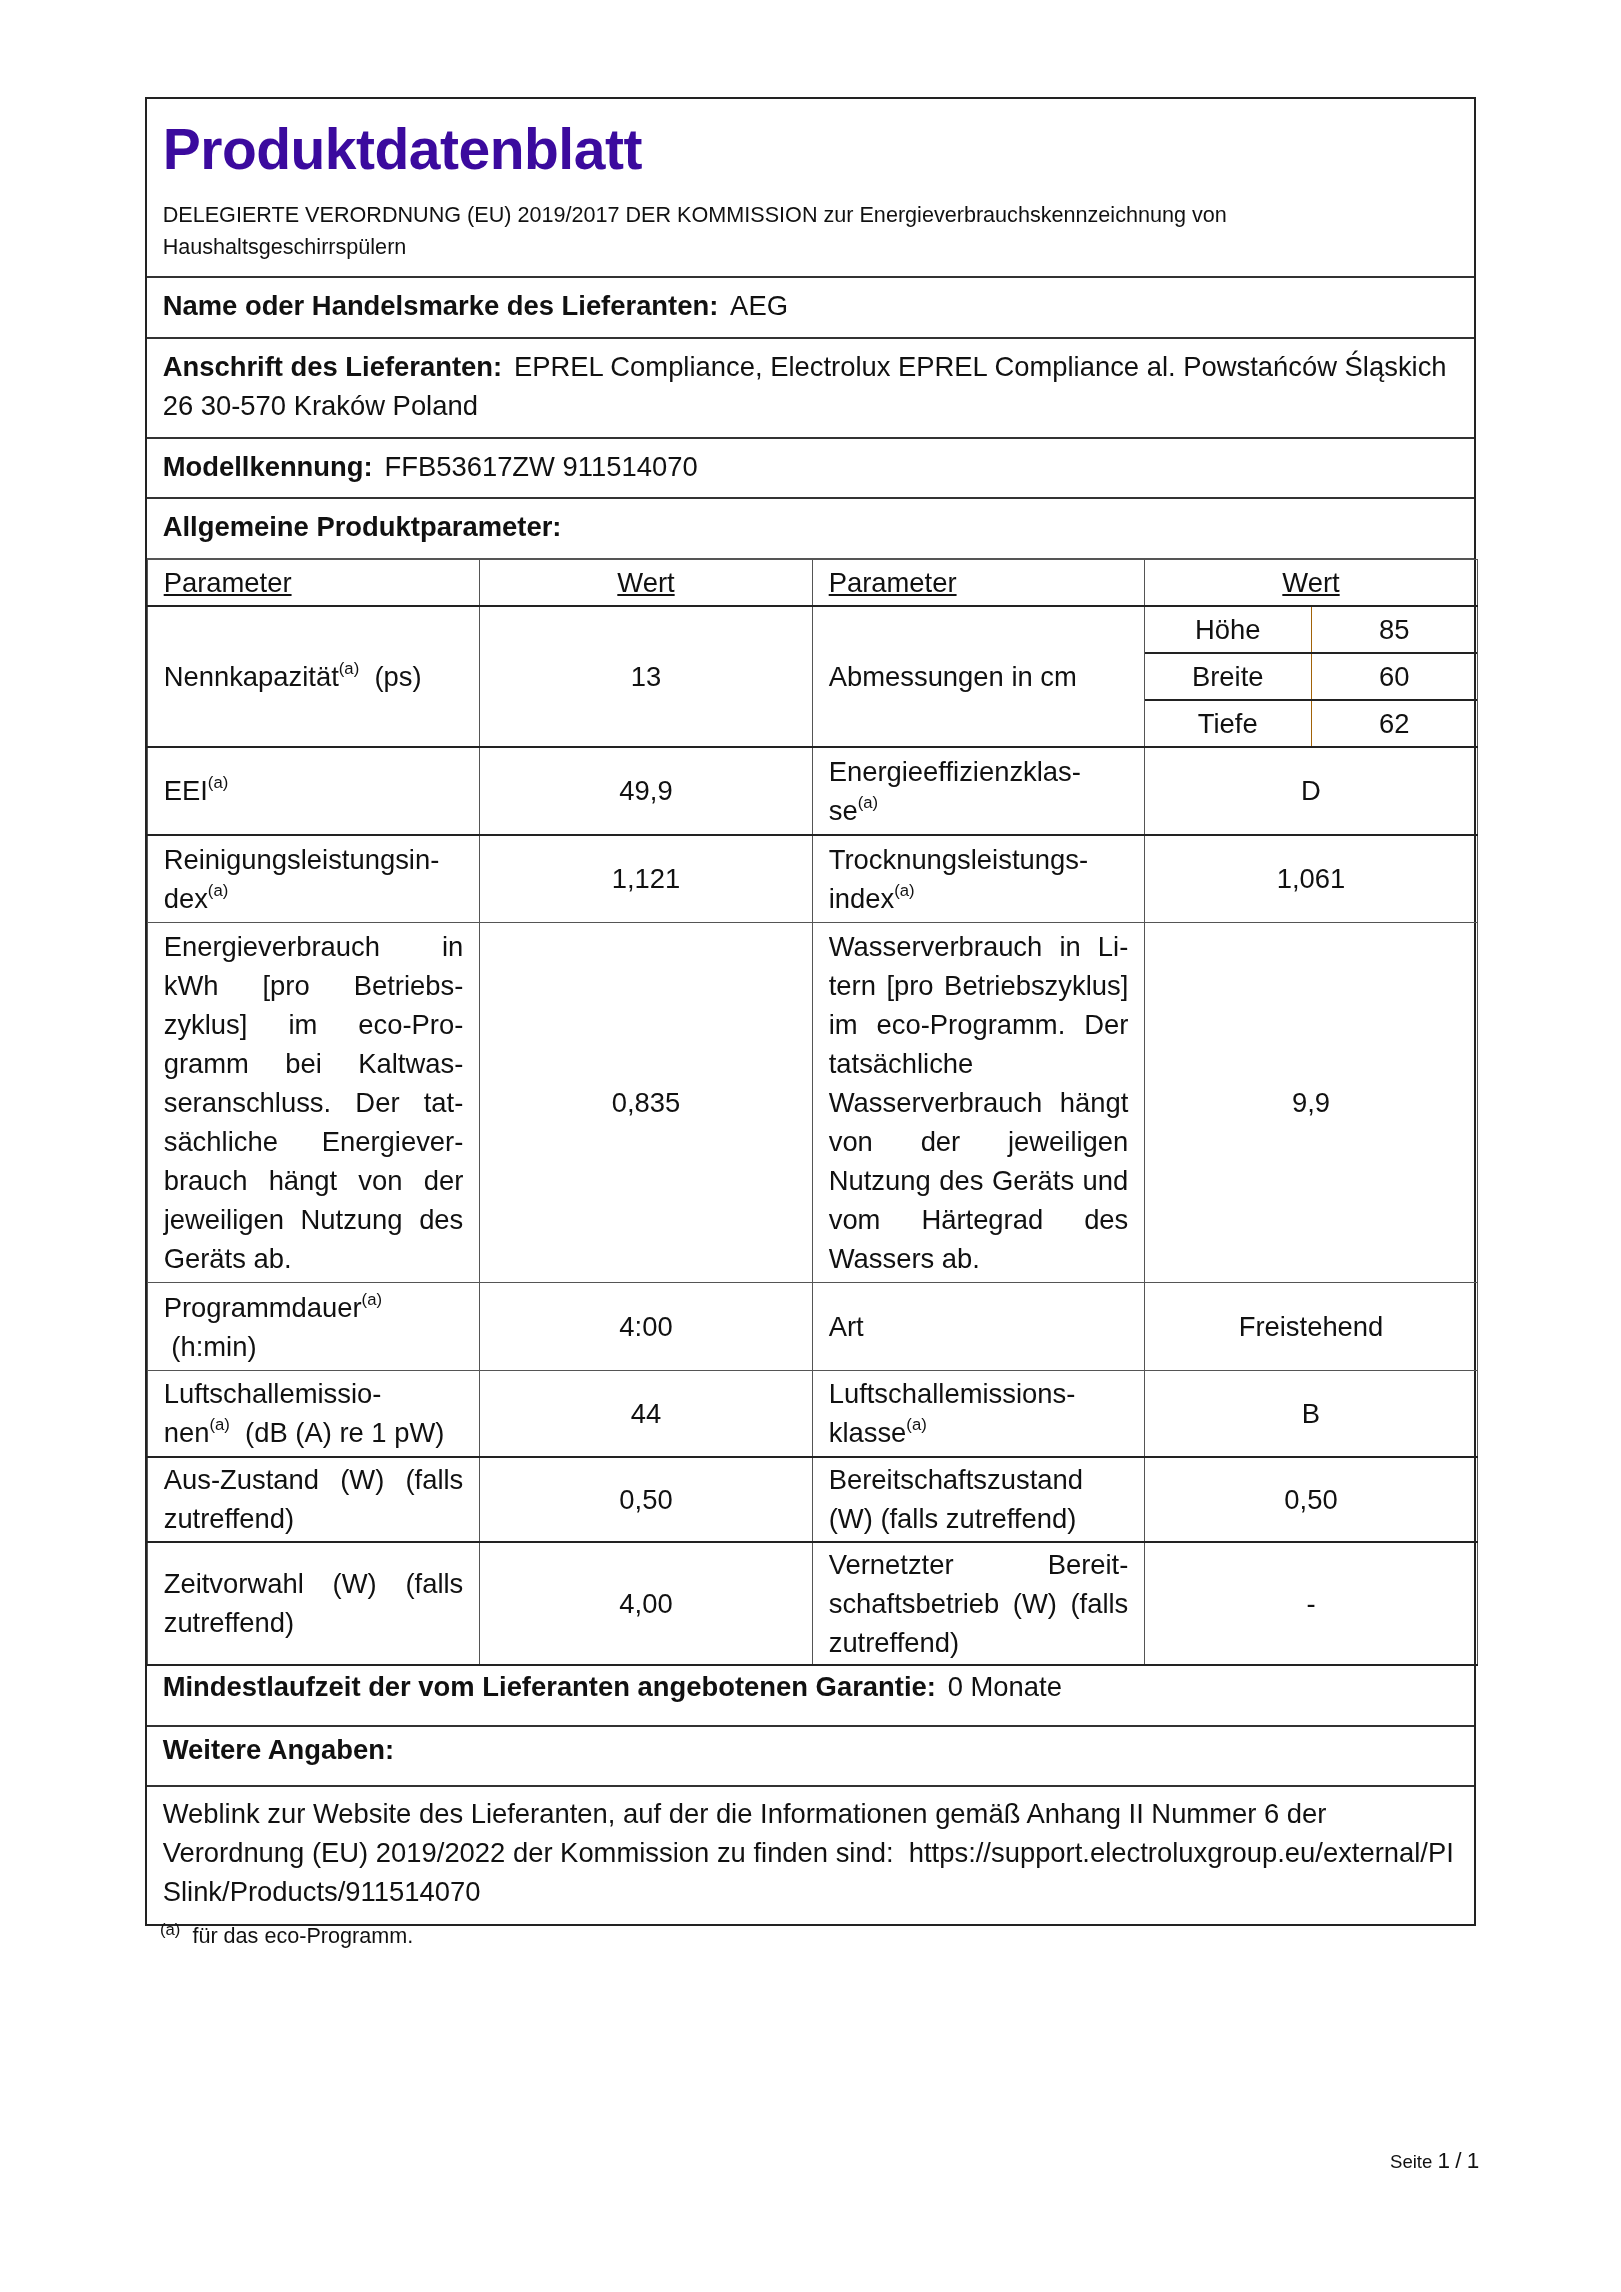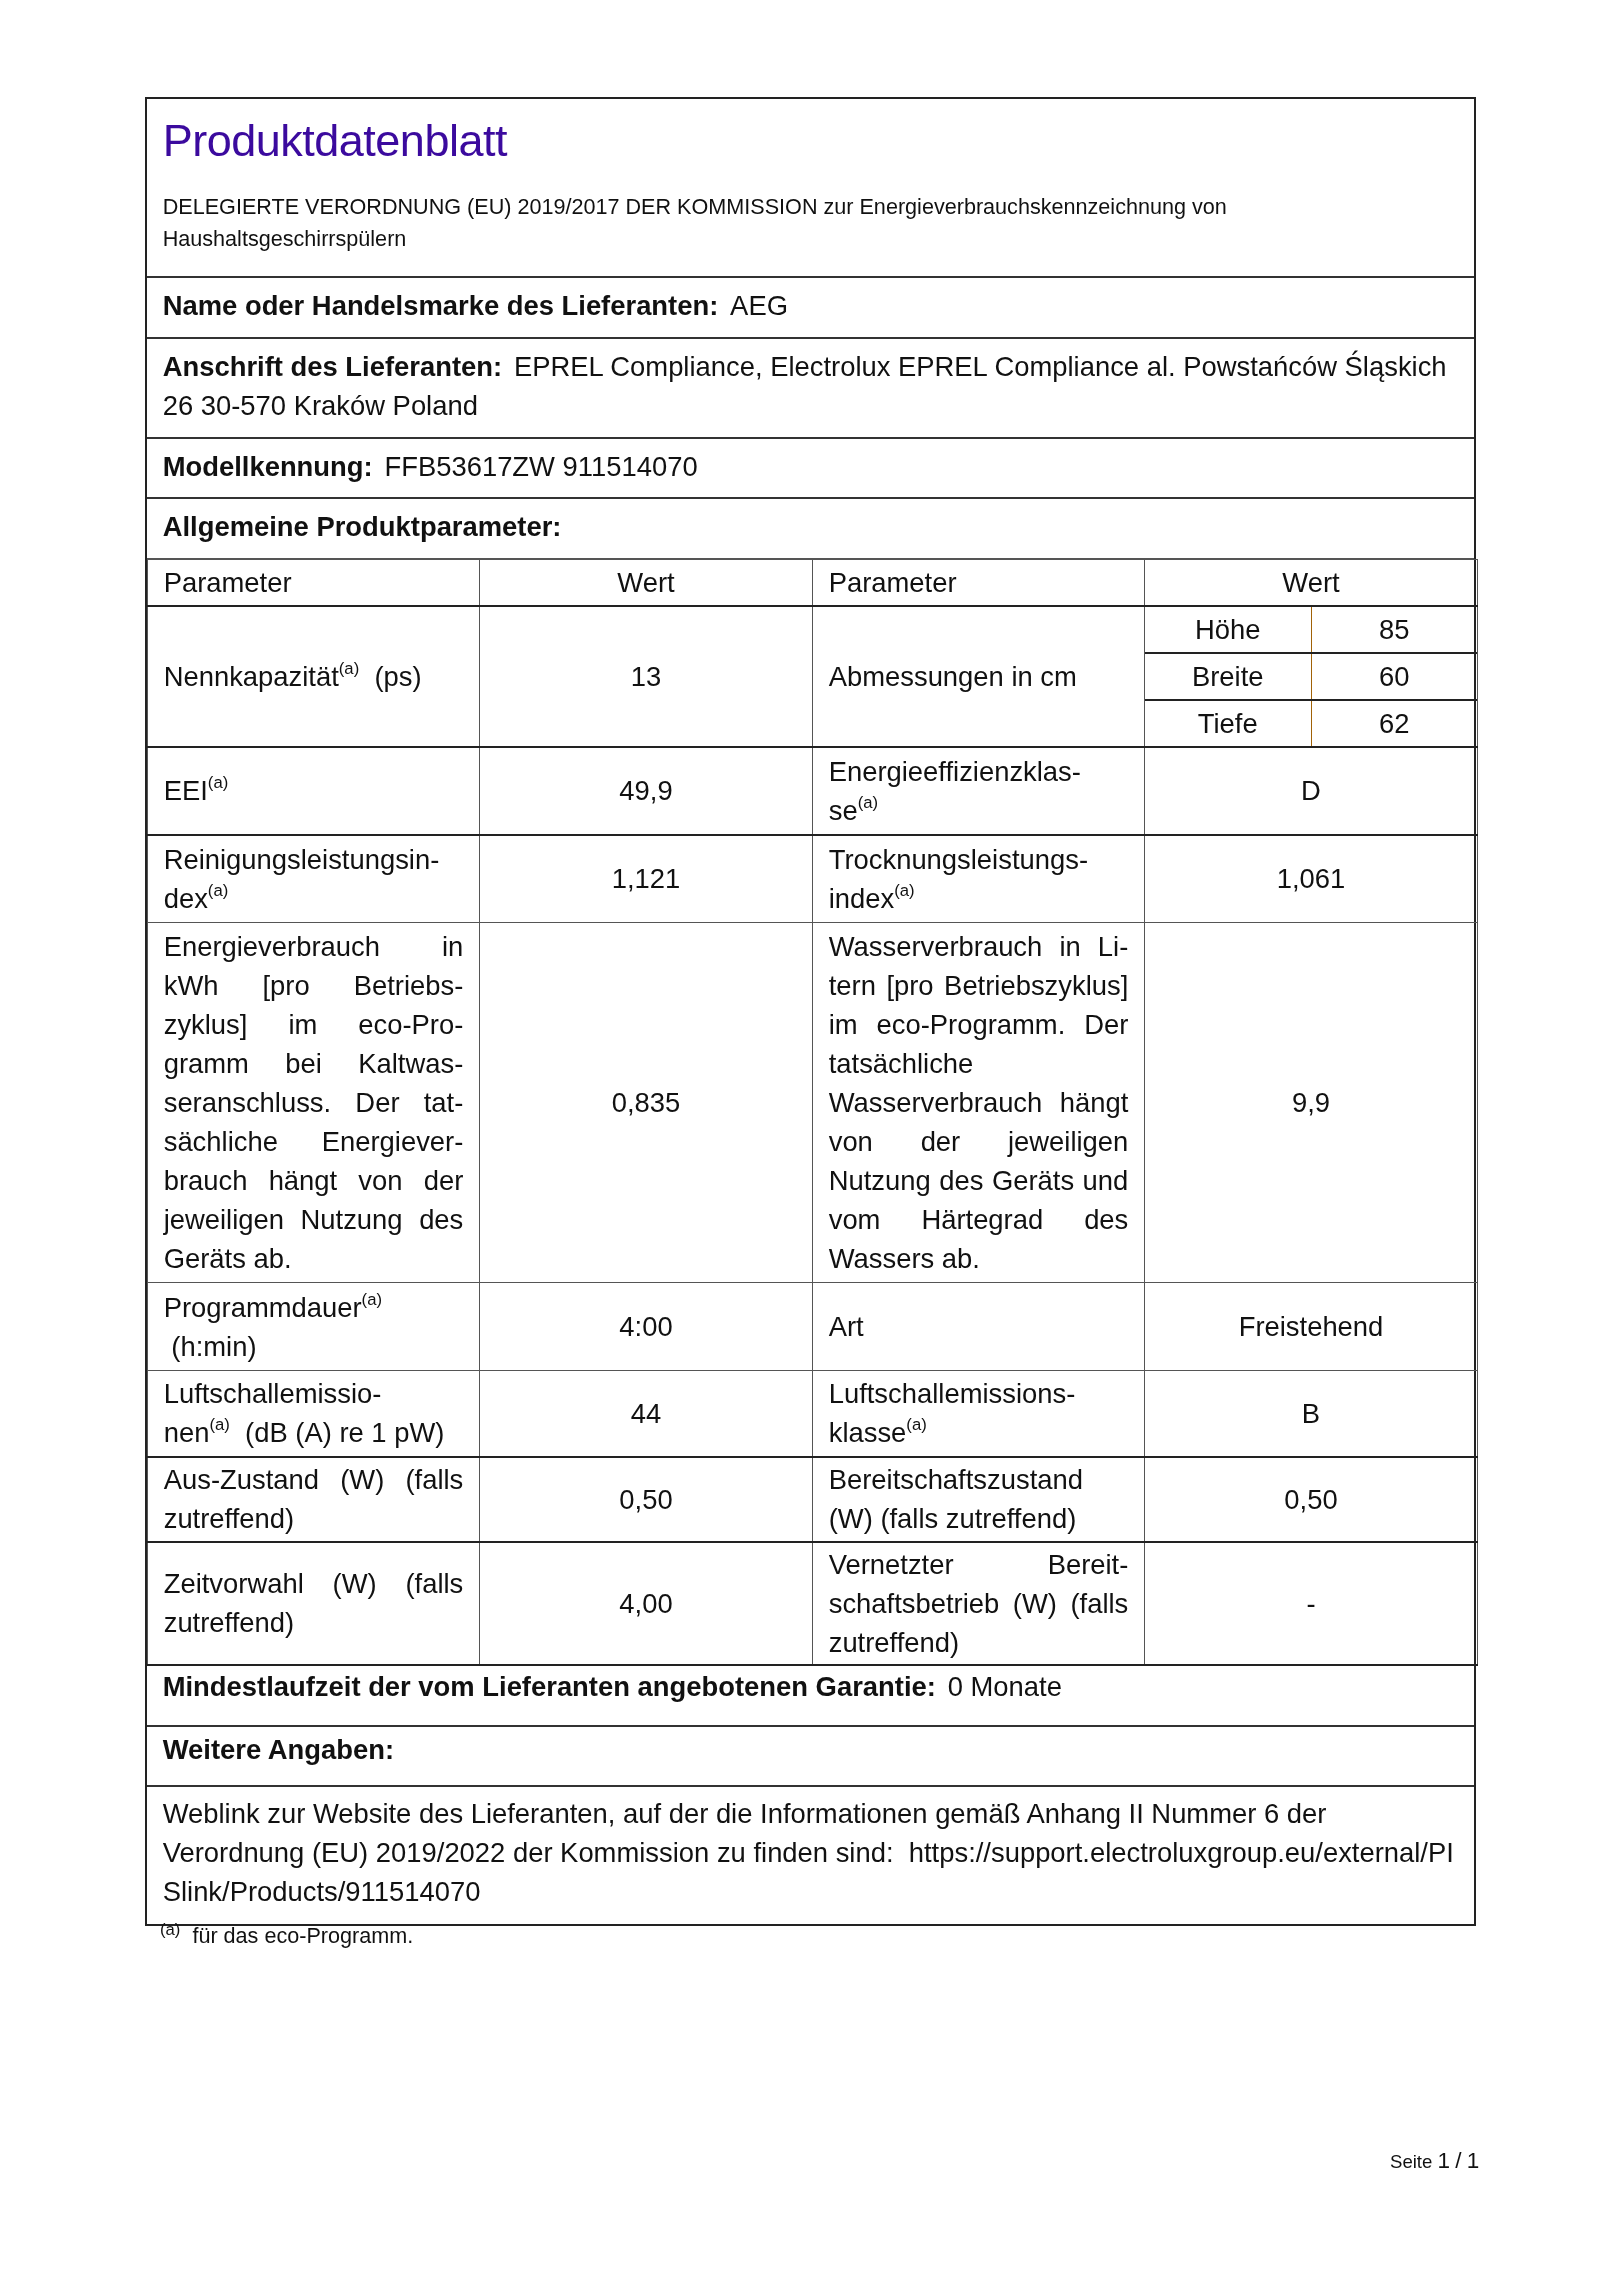--- a/index.html
+++ b/index.html
@@ -9,22 +9,23 @@
     color: #111111;
   }
   .sheet {
     position: absolute; left: 145px; top: 97px; width: 1331px;
     border: 2px solid #222;
     box-sizing: border-box;
   }
   .block { border-bottom: 2px solid #333; padding: 0 15.7px; box-sizing: border-box; }
   .title-block { height: 179px; padding-top: 3.9px; }
   .title {
-    font-size: 45px; font-weight: normal; color: #3b0a9e; line-height: 76px;
+    font-size: 57px; font-weight: bold; color: #3b0a9e; line-height: 76px;
     letter-spacing: -0.5px;
+    margin-top: 8px;
   }
   .subtitle { font-size: 21.6px; line-height: 32px; margin-top: 11.8px; }
   .kv-block { font-size: 27.4px; line-height: 39px; padding-top: 7.8px; }
   .kv-block .lbl { font-weight: bold; }
   .kv-block .val { margin-left: 11.8px; }
   .h60 { height: 61px; }
   .h102 { height: 100px; }
   .h61 { height: 60px; }
 
   table.params { width: 100%; border-collapse: collapse; table-layout: fixed; font-size: 27.4px; }
@@ -74,21 +75,21 @@
   </div>
 
   <table class="params">
     <colgroup>
         <col style="width:332px">
         <col style="width:333px">
         <col style="width:332px">
         <col style="width:333px">
       </colgroup>
     <tbody>
-        <tr class="thick" style="height:46px;">
+        <tr class="thick" style="height:46px;text-decoration:underline;">
       <td>Parameter</td>
       <td class="c">Wert</td>
       <td>Parameter</td>
       <td class="c">Wert</td>
     </tr>
 
     <tr class="thick" style="height:137px;">
       <td><span>Nennkapazität</span><sup>(a)</sup>&nbsp;&nbsp;<span>(ps)</span></td>
       <td class="c">13</td>
       <td>Abmessungen in cm</td>

